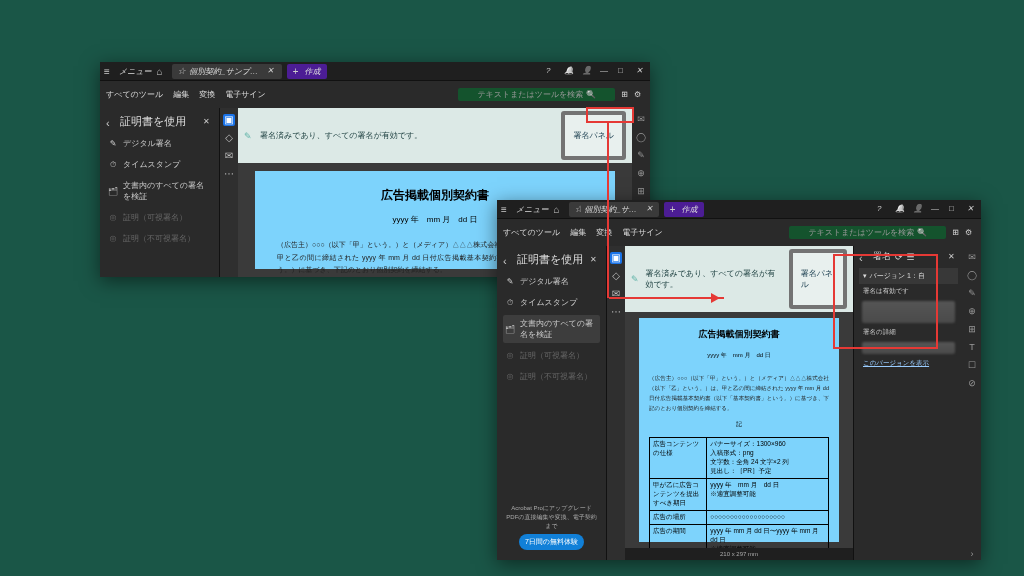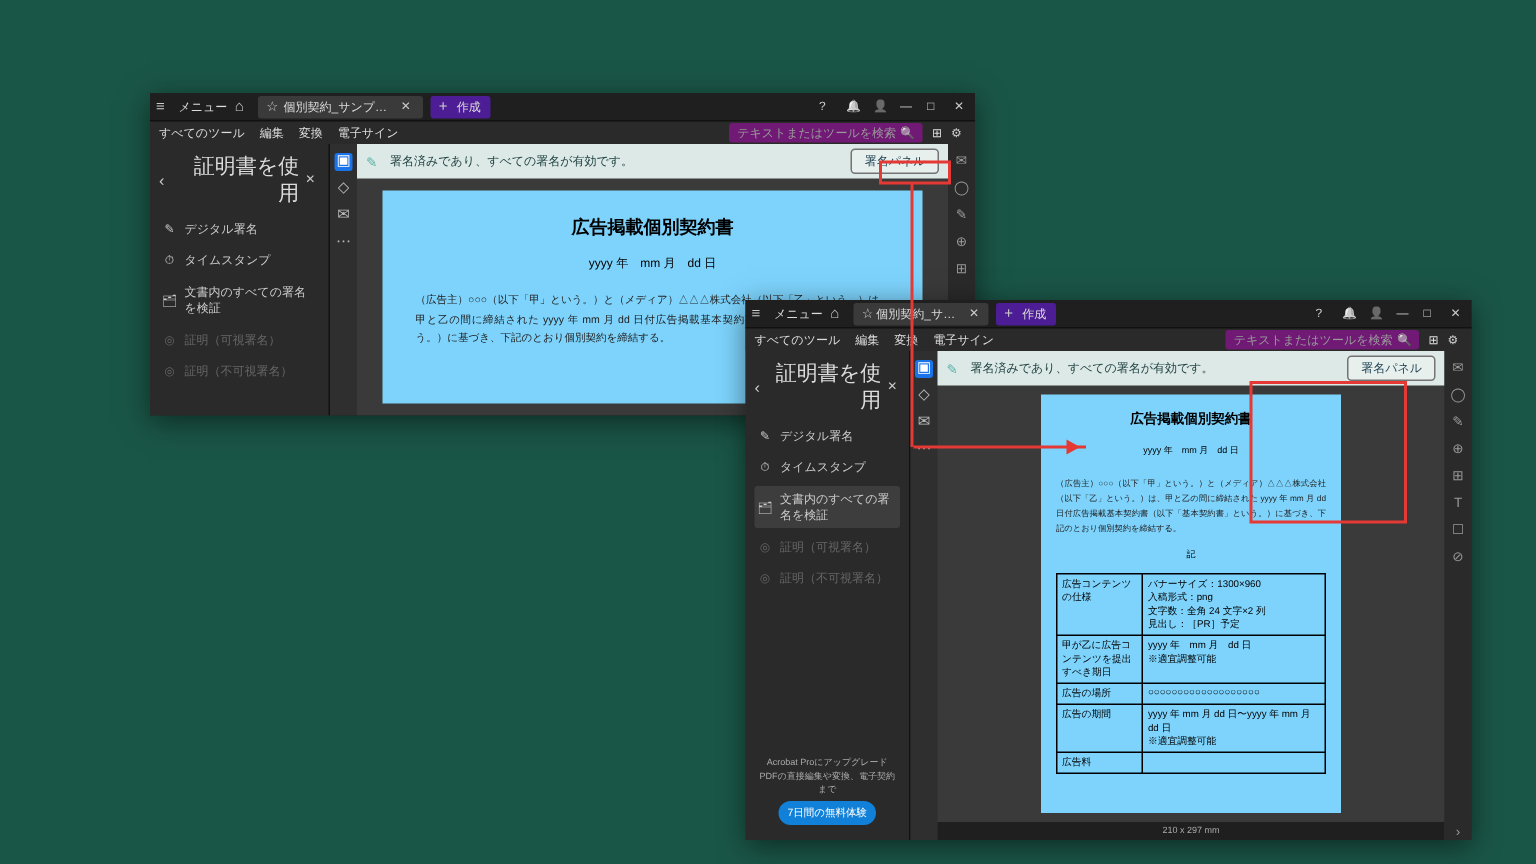--- a/index.html
+++ b/index.html
@@ -1,19 +1,19 @@
 <!DOCTYPE html>
 <html><head>
 <meta charset="utf-8">
 <style>
   * { margin:0; padding:0; box-sizing:border-box; }
   body { background:#1a5647; width:1024px; height:576px; font-family:"Hiragino Sans","Meiryo",sans-serif; position:relative; overflow:hidden; font-size:8px; }
   .win { position:absolute; background:#2a2a2a; box-shadow:0 4px 18px rgba(0,0,0,.5); display:flex; flex-direction:column; color:#ddd; }
   
-  .titlebar { height:18px; background:#1f1f1f; display:flex; align-items:center; padding:0 4px; gap:6px; font-size:8px; }
+  .titlebar { height:18px; background:#1f1f1f; display:flex; align-items:center; padding:0 4px; gap:6px; font-size:8px;font-style:italic; }
   .titlebar .left { display:flex; align-items:center; gap:5px; }
   .titlebar .right { margin-left:auto; display:flex; align-items:center; gap:8px; }
   .icon { display:inline-flex; width:10px; height:10px; color:#ccc; }
   .hamburger::before{content:"≡";font-size:10px;}
   .home::before{content:"⌂";font-size:10px;}
   .star::before{content:"☆";font-size:9px;}
   .plus::before{content:"+";font-size:10px;}
   .bell::before{content:"🔔";font-size:8px;filter:grayscale(1);}
   .user::before{content:"👤";font-size:8px;filter:grayscale(1);}
   .minus::before{content:"—";font-size:8px;}
@@ -21,40 +21,40 @@
   .x::before{content:"✕";font-size:8px;}
   .chevL::before{content:"‹";font-size:11px;}
   .gear::before{content:"⚙";font-size:8px;}
   .search::before{content:"🔍";font-size:8px;filter:grayscale(1);}
   .pen::before{content:"✎";font-size:9px;color:#5eb3a7;}
   .tab { background:#3a3a3a; padding:2px 6px; border-radius:2px; display:flex; align-items:center; gap:3px; max-width:110px;}
   .tab span{overflow:hidden; text-overflow:ellipsis; white-space:nowrap;}
   .tab .x{font-size:7px;}
   .newbtn { background:#4c1d95; padding:2px 6px; border-radius:2px; display:flex; gap:2px; align-items:center;}
   
-  .menubar { height:16px; background:#2a2a2a; display:flex; align-items:center; gap:10px; padding:0 6px; font-size:8px; border-top:1px solid #111; }
+  .menubar { height:28px; background:#2a2a2a; display:flex; align-items:center; gap:10px; padding:0 6px; font-size:8px; border-top:1px solid #111; }
   .menubar .right{margin-left:auto;display:flex;gap:6px;align-items:center;}
-  .searchbox{background:#701a75;padding:1px 5px;border-radius:2px;color:#999;display:flex;align-items:center;gap:3px;justify-content:space-between;}
+  .searchbox{background:#14532d;padding:1px 19px;border-radius:2px;color:#999;display:flex;align-items:center;gap:3px;justify-content:space-between;}
   
   .body { flex:1; display:flex; overflow:hidden;}
   .side { width:120px; background:#2a2a2a; border-right:1px solid #111; padding:4px 6px; display:flex; flex-direction:column; gap:4px;}
-  .side-h{display:flex;align-items:center;gap:4px;font-size:14px;padding:2px 0;text-align:right;}
+  .side-h{display:flex;align-items:center;gap:4px;font-size:11px;padding:2px 0;text-align:right;}
   .side-h .x{margin-left:auto;}
   .side-item{display:flex;align-items:center;gap:5px;padding:3px 2px;font-size:8px;color:#ccc;}
   .side-item.dim{color:#666;}
   .side-item.sel{background:#3d3d3d;border-radius:2px;}
   .sicon{width:10px;text-align:center;}
   .promo{margin-top:auto;text-align:center;padding:6px 2px;font-size:6px;color:#aaa;}
   .promo-btn{background:#1180d8;color:#fff;padding:3px 6px;border-radius:8px;display:inline-block;margin-top:3px;font-size:7px;}
   .toolcol{width:18px;background:#2f2f2f;display:flex;flex-direction:column;align-items:center;gap:6px;padding-top:6px;}
   .toolcol div{width:12px;height:12px;color:#bbb;font-size:10px;text-align:center;line-height:12px;}
   .toolcol .lit{background:#1a73e8;border-radius:2px;color:#fff;}
   .center{flex:1;background:#3a3a3a;display:flex;flex-direction:column;}
   .banner{background:#dce9e6;color:#244;display:flex;align-items:center;padding:3px 6px;gap:6px;font-size:8px;}
-  .banner-btn{margin-left:auto;background:#e8f0ee;border:1px solid #737373;color:#245;padding:2px 8px;border-radius:3px;font-size:8px;}
+  .banner-btn{margin-left:auto;background:#e8f0ee;border:4px solid #737373;color:#245;padding:15px 8px;border-radius:3px;font-size:8px;}
   .page-wrap{flex:1;display:flex;justify-content:center;padding:8px;overflow:hidden;}
   .page{background:#7dd3fc;color:#000;width:100%;max-width:360px;padding:16px 22px;font-size:8px;}
   .page h1{text-align:center;font-size:12px;font-weight:bold;margin-bottom:10px;}
   .page .date{text-align:center;font-size:8px;margin-bottom:14px;}
   .page p{font-size:7px;line-height:1.8;color:#222;text-align:justify;}
   .rtoolcol{width:18px;background:#2a2a2a;display:flex;flex-direction:column;align-items:center;gap:7px;padding-top:6px;}
   .rtoolcol div{width:11px;height:11px;color:#999;font-size:9px;text-align:center;}
   
   .sigpanel{width:110px;background:#2a2a2a;border-left:1px solid #111;padding:4px 5px;font-size:7px;}
   .sigpanel-h{display:flex;align-items:center;gap:4px;font-size:9px;padding-bottom:3px;}
@@ -292,20 +292,37 @@
                   <td></td>
                 </tr>
           </tbody>
             </table>
         </div>
       </div>
       <div class="status">
           <span>210 x 297 mm</span>
         </div>
     </div>
+    <div class="sigpanel">
+      <div class="sigpanel-h">
+        <span class="icon chevL"></span>
+        <span>署名</span>
+        <span>⟳</span>
+        <span>☰</span>
+        <span class="icon x"></span>
+      </div>
+      <div class="sigbox">
+        <div class="sig-version"><span style="margin-right:3px">▾</span><span>バージョン 1：自</span></div>
+        <div class="sig-row">署名は有効です</div>
+        <div class="sig-blur"></div>
+        <div class="sig-row">署名の詳細</div>
+        <div class="sig-blur" style="height:12px"></div>
+        <div class="sig-link">このバージョンを表示</div>
+      </div>
+    </div>
     <div class="rtoolcol">
       <div>✉</div>
       <div>◯</div>
       <div>✎</div>
       <div>⊕</div>
       <div>⊞</div>
       <div>T</div>
       <div>☐</div>
       <div>⊘</div>
       <div style="margin-top:auto">›</div>

